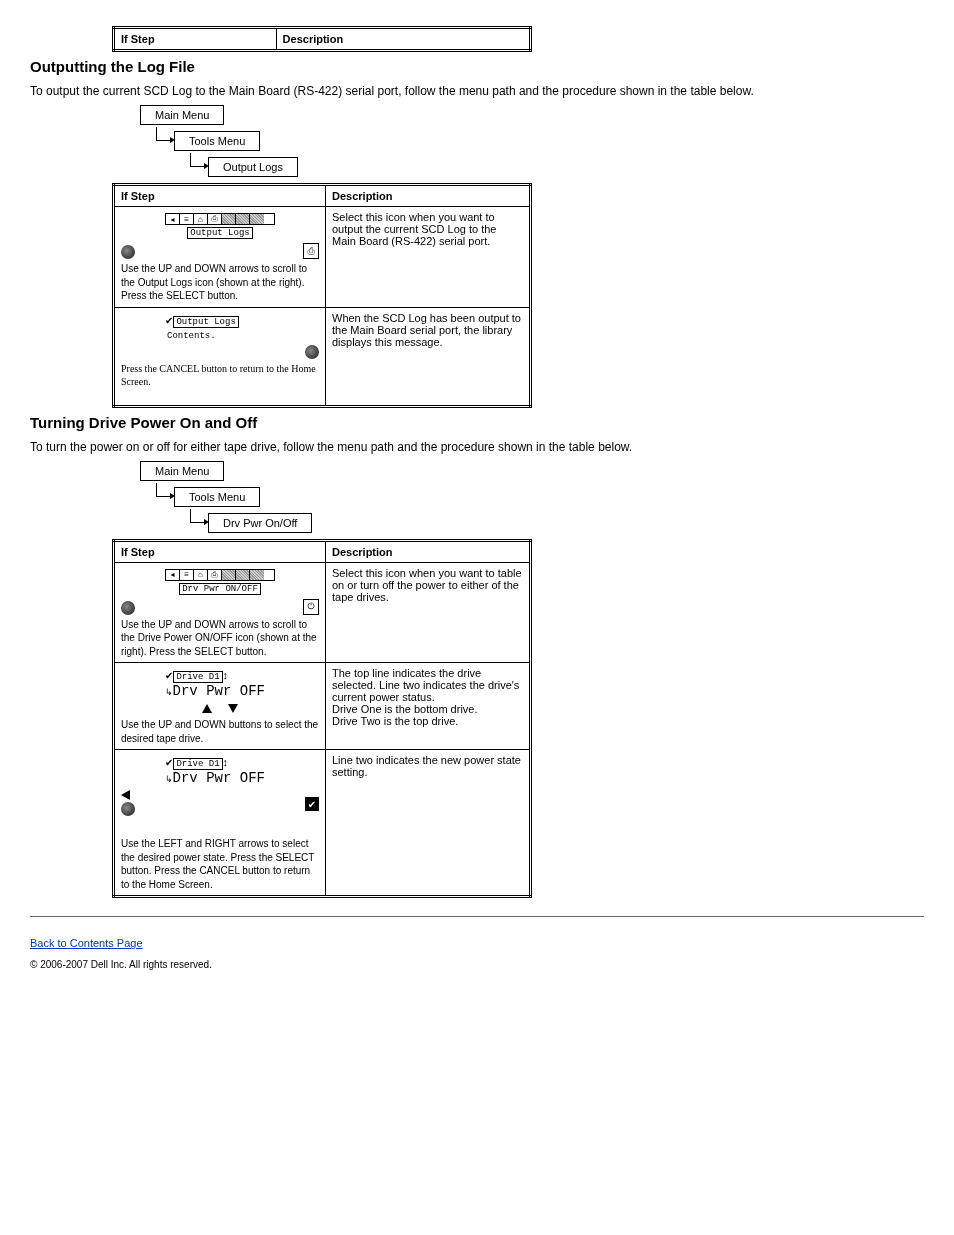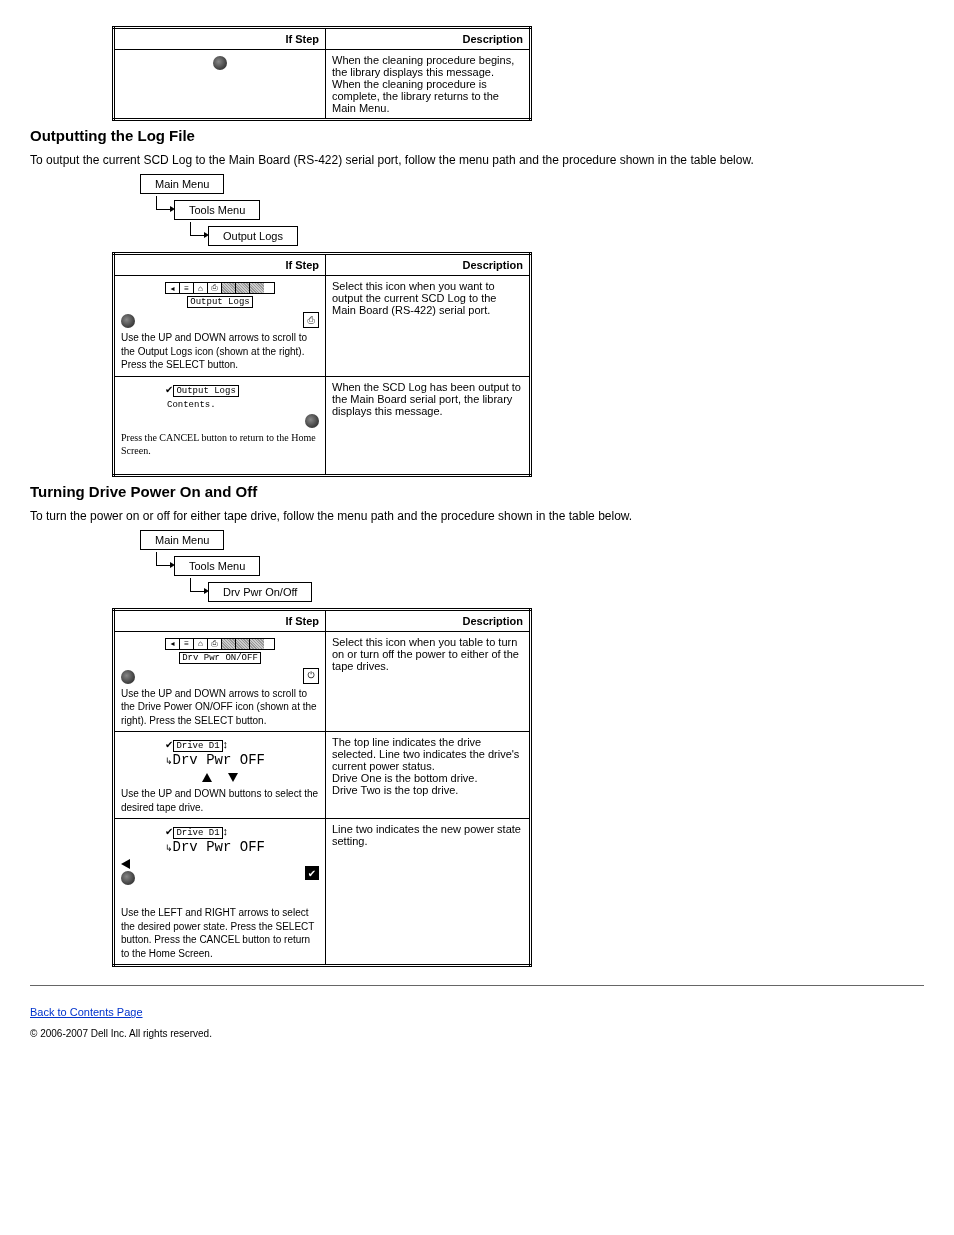--- a/index.html
+++ b/index.html
@@ -14,21 +14,21 @@
   }
   .blue-heading { color: #000000; font-weight: bold; font-size: 14px; margin: 2px 0 8px 0; }
   .page-title   { font-size: 15px; }
   p { margin: 6px 0; line-height: 1.35; }
   .mono { font-family: "Courier New", monospace; font-size: 14px; white-space: pre; }
   .small-sans { font-family: Arial, sans-serif; font-size: 10px; }
 
   
   table.steps { border: 3px double #000; border-collapse: collapse; width: 420px; margin: 6px 0 6px 82px; }
   table.steps th, table.steps td { border: 1px solid #000; padding: 4px 6px; vertical-align: top; font-size: 11px; }
-  table.steps th { font-weight: bold; text-align: right; background: #fff; }
+  table.steps th { font-weight: bold; text-align: left; background: #fff; }
   table.steps td.desc { width: 205px; }
 
   
   .lcd { margin: 2px auto 4px auto; width: 110px; }
   .lcd-bar { display: flex; height: 12px; border: 1px solid #000; }
   .lcd-bar span { border-right: 1px solid #000; width: 14px; display: flex; align-items:center; justify-content:center; font-size:8px; }
   .lcd-bar span:last-child { border-right: none; }
   .lcd-bar .shaded { background: repeating-linear-gradient(45deg,#999,#999 1px,#ccc 1px,#ccc 2px); }
   .lcd-sub { margin-top:1px; border:1px solid #000; padding:0 2px; font-family:"Courier New",monospace; font-size:9px; display:inline-block; }
 
@@ -56,30 +56,20 @@
 </style>
 </head>
 <body>
 
 <table class="steps">
   <tbody>
       <tr>
     <th>If Step</th>
     <th>Description</th>
   </tr>
-  <tr>
-    <td>
-      <div class="step-bottom">
-        <span></span>
-        <span class="knob"></span>
-        <span></span>
-      </div>
-    </td>
-    <td class="desc">When the cleaning procedure begins, the library displays this message. When the cleaning procedure is complete, the library returns to the Main Menu.</td>
-  </tr>
 </tbody>
   </table>
 
 <div class="blue-heading page-title">Outputting the Log File</div>
 <p>To output the current SCD Log to the Main Board (RS-422) serial port, follow the menu path and the procedure shown in the table below.</p>
 
 <div class="nav-tree">
   <div class="nav-row"><span class="nav-box">Main Menu</span></div>
   <div class="nav-row nav-indent1"><span class="elbow"></span><span class="nav-box">Tools Menu</span></div>
   <div class="nav-row nav-indent2"><span class="elbow"></span><span class="nav-box">Output Logs</span></div>
@@ -159,21 +149,21 @@
               <span class="shaded"></span>
             </div>
         <div style="text-align:center;"><span class="lcd-sub">Drv Pwr ON/OFF</span></div>
       </div>
       <div class="step-bottom">
         <span class="knob"></span>
         <span class="icon-box">⏻</span>
       </div>
       <p class="small-sans" style="margin:3px 0 0 0;">Use the UP and DOWN arrows to scroll to the Drive Power ON/OFF icon (shown at the right). Press the SELECT button.</p>
     </td>
-    <td class="desc">Select this icon when you table to turn on or turn off the power to either of the tape drives.</td>
+    <td class="desc">Select this icon when you want to table on or turn off the power to either of the tape drives.</td>
   </tr>
   <tr>
     <td>
       <div class="lcd">
         <span style="font-size:10px;">✔</span><span class="lcd-sub">Drive D1</span>↕<br>
         <span style="font-size:9px;">↳</span><span class="mono">Drv Pwr OFF</span>
       </div>
       <div style="text-align:center; margin-top:4px;">
         <span class="tri-up"></span>
         &nbsp;&nbsp;&nbsp;

